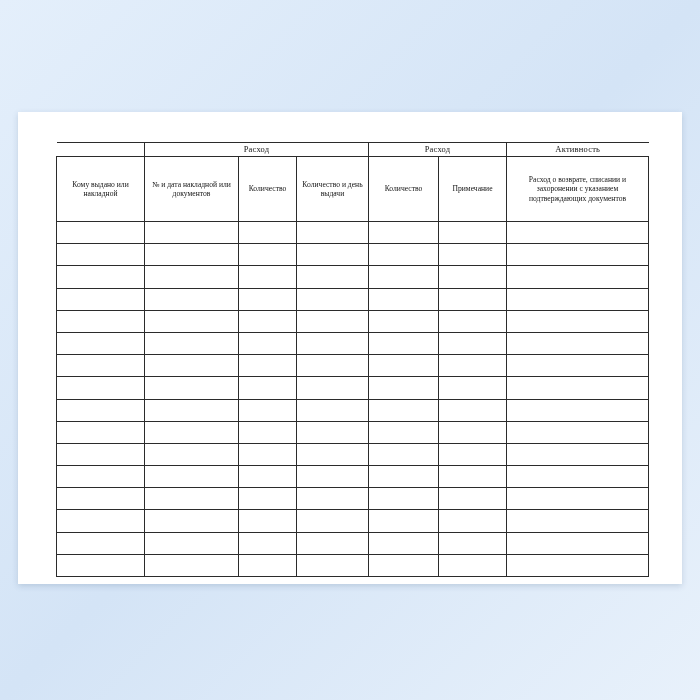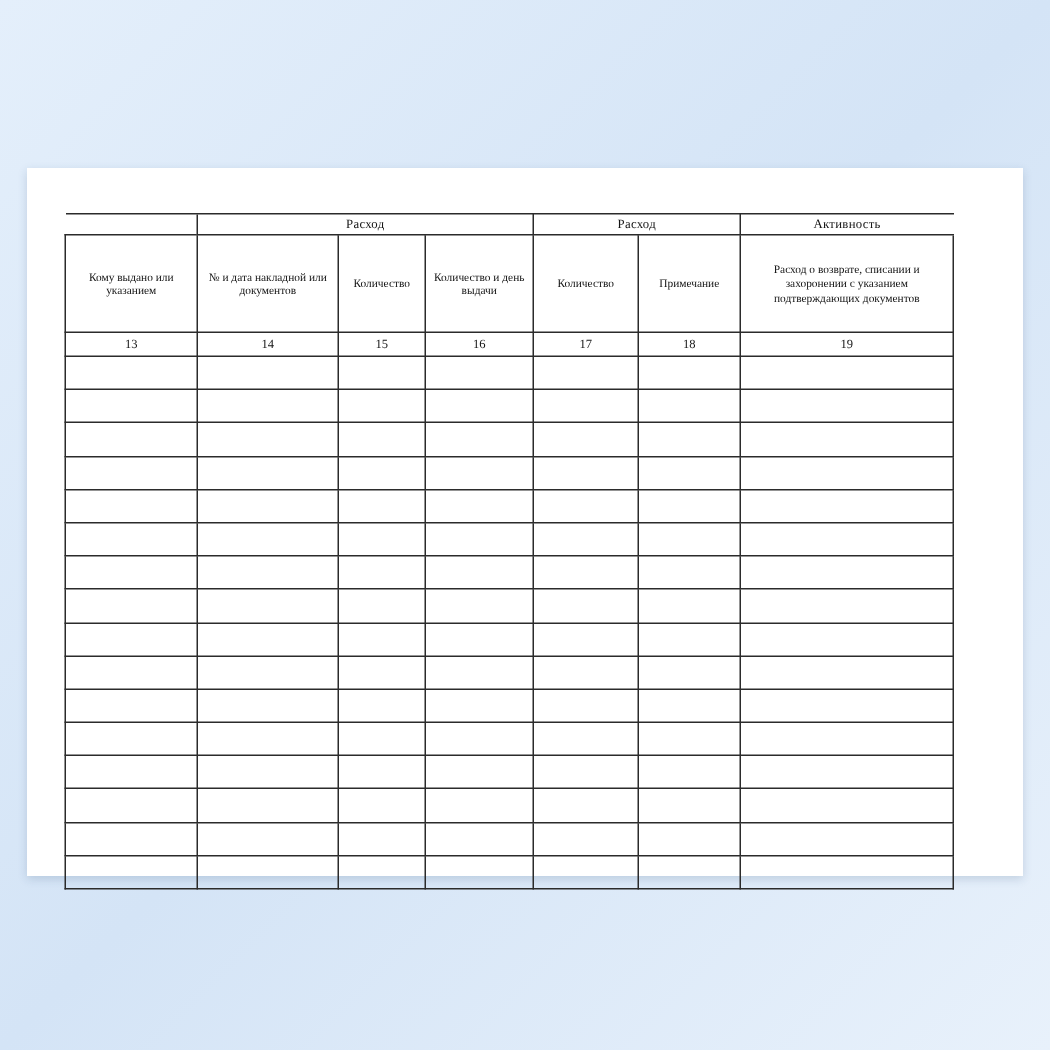--- a/index.html
+++ b/index.html
@@ -23,21 +23,21 @@
     position: absolute;
     left: 18px;
     top: 112px;
     width: 664px;
     height: 472px;
     background: #ffffff;
     box-shadow: 0 2px 6px rgba(40,70,110,0.18);
   }
   #table-wrap {
     position: absolute;
-    left: 25px;
+    left: 38px;
     top: 30px;
     width: 592px;
   }
   table.journal {
     border-collapse: collapse;
     width: 592px;
     table-layout: fixed;
   }
   table.journal td, table.journal th {
     border: 1px solid #2b2b2b;
@@ -98,38 +98,29 @@
         </colgroup>
         <tbody>
           <tr class="group-row">
             <td class="blank"></td>
             <td colspan="3" class="sep-left sep-right">Расход</td>
             <td colspan="2" class="sep-right">Расход</td>
             <td>Активность</td>
           </tr>
 
           <tr class="head-row">
-            <td>Кому выдано или указанием</td>
+            <td>Кому выдано или накладной</td>
             <td>№ и дата накладной или документов</td>
             <td>Количество</td>
             <td>Количество и день выдачи</td>
             <td>Количество</td>
             <td>Примечание</td>
             <td>Расход о возврате, списании и захоронении с указанием подтверждающих документов</td>
           </tr>
 
-          <tr class="num-row">
-            <td>13</td>
-            <td>14</td>
-            <td>15</td>
-            <td>16</td>
-            <td>17</td>
-            <td>18</td>
-            <td>19</td>
-          </tr>
         </tbody>
         <tbody id="body-rows">
             <tr class="body-row">
               <td></td>
               <td></td>
               <td></td>
               <td></td>
               <td></td>
               <td></td>
               <td></td>

